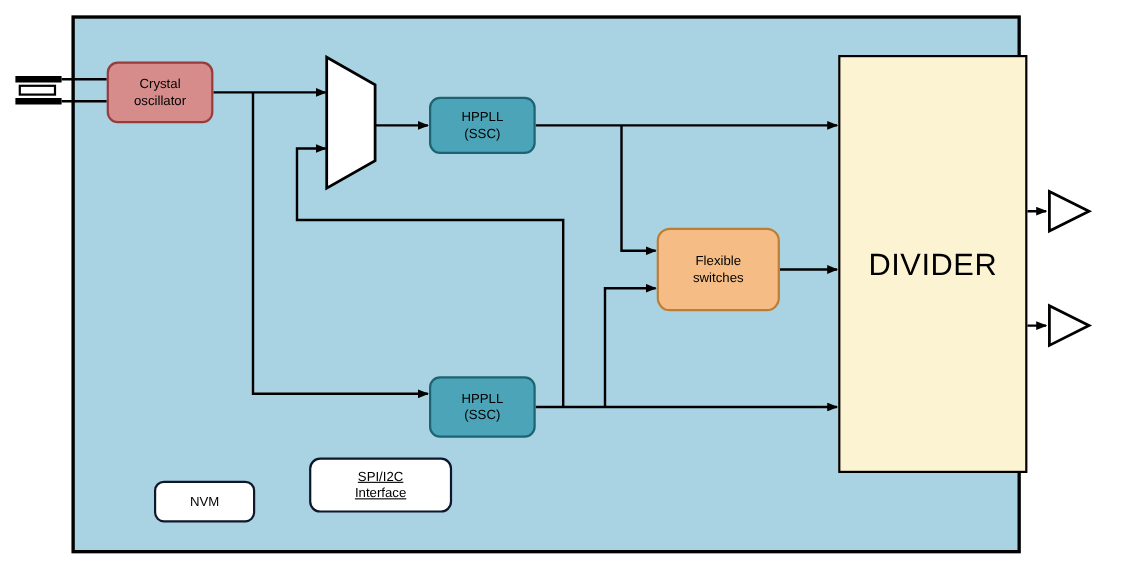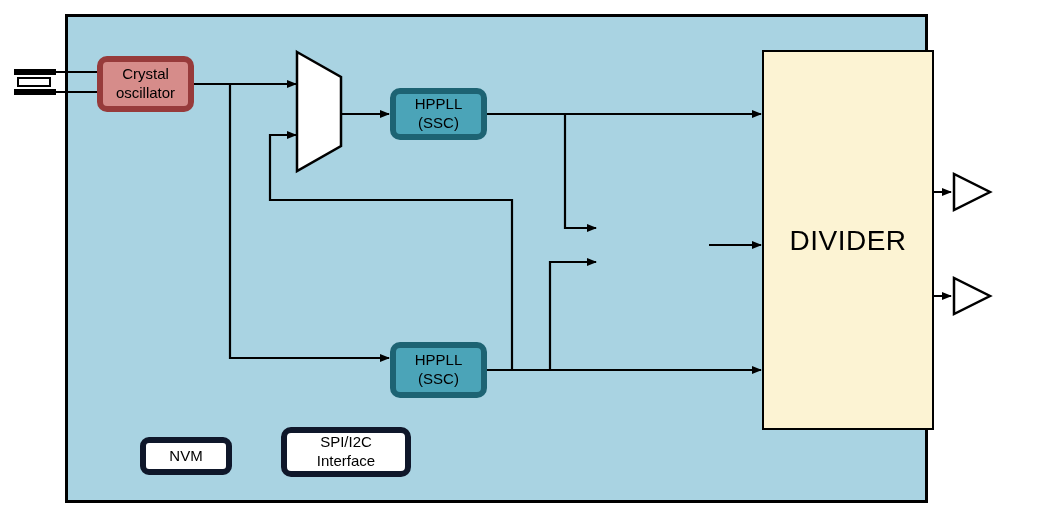--- a/index.html
+++ b/index.html
@@ -37,23 +37,23 @@
     stroke-width: 2.5;
   }
 
   .block {
     position: absolute;
     display: flex;
     align-items: center;
     justify-content: center;
     text-align: center;
     white-space: pre-line;
-    border: 6px solid #0f172a;
+    border: 2px solid #0f172a;
     background: #fff;
-    font-size: 15px;
+    font-size: 12px;
     line-height: 1.25;
   }
 
   .crystal-osc {
     left: 97px; top: 56px; width: 97px; height: 56px;
     background: var(--crystal-fill, #D68C8A);
     border-color: var(--crystal-border, #973B3B);
     border-radius: 10px;
   }
   .hppll-top {
@@ -80,22 +80,23 @@
     border: 2.5px solid #000;
     font-size: 28px;
     letter-spacing: 0.5px;
   }
   .nvm {
     left: 140px; top: 437px; width: 92px; height: 38px;
     border-radius: 9px;
     justify-content: center;
   }
   .spi-i2c {
-    left: 281px; top: 427px; width: 130px; height: 50px;
+    left: 281px; top: 416px; width: 130px; height: 50px;
     border-radius: 10px;
+    text-decoration: underline;
   }
   .digital-ctl {
     left: 459px; top: 429px; width: 232px; height: 50px;
     border-radius: 25px;
   }
 </style>
 </head>
 <body>
 
 <div class="canvas">
@@ -153,20 +154,24 @@
   <div class="block hppll-top">
     <span>HPPLL
 (SSC)</span>
   </div>
 
   <div class="block hppll-bottom">
     <span>HPPLL
 (SSC)</span>
   </div>
 
+  <div class="block flex-switches">
+    <span>Flexible
+switches</span>
+  </div>
 
   <div class="block divider">
     <span>DIVIDER</span>
   </div>
 
   <div class="block nvm">
     <span>NVM</span>
   </div>
 
   <div class="block spi-i2c">

